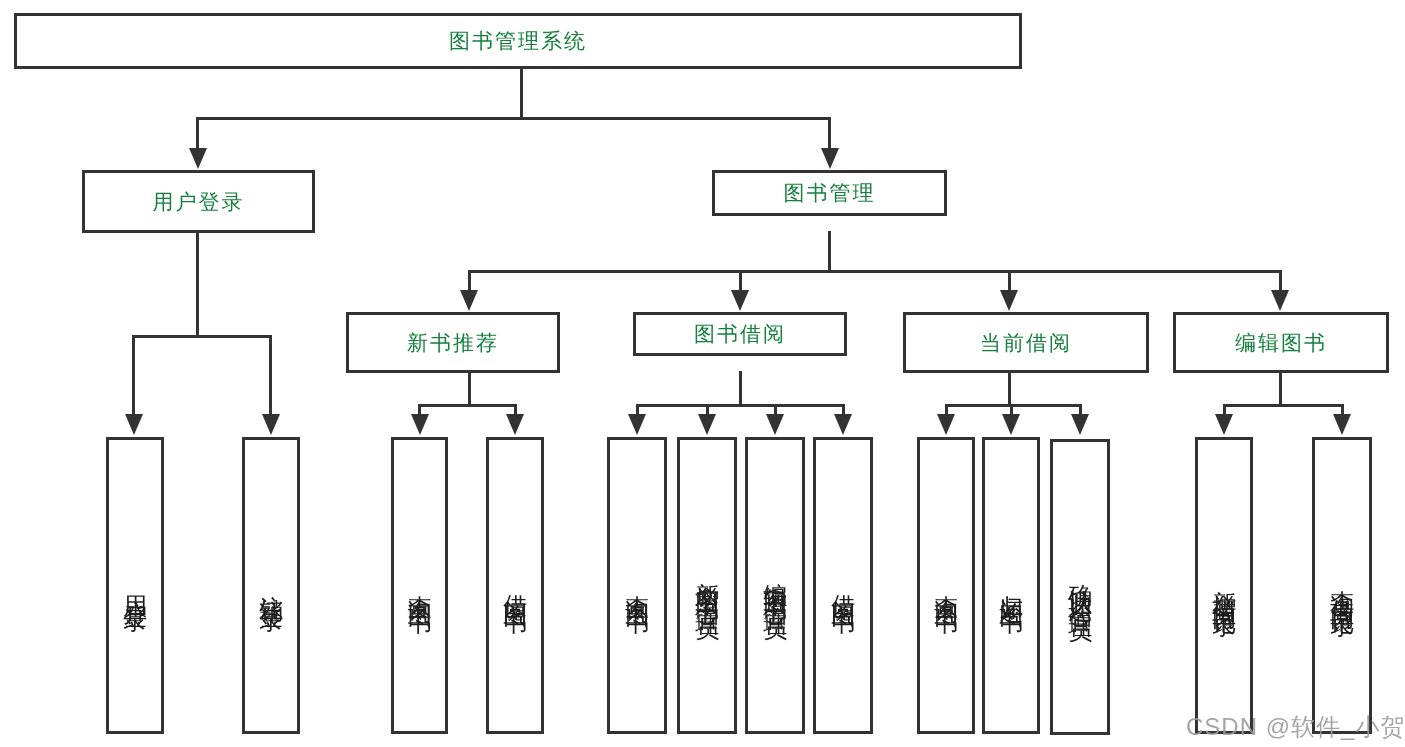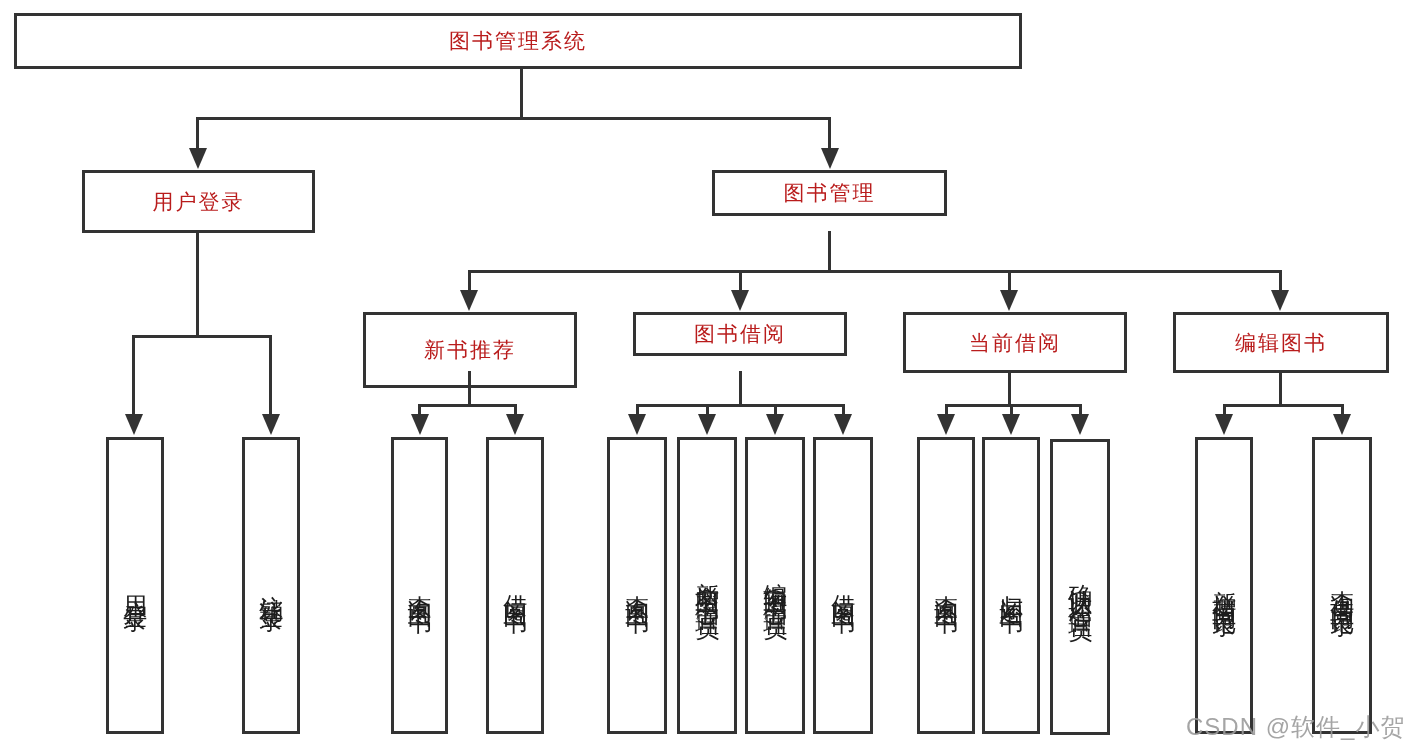--- a/index.html
+++ b/index.html
@@ -9,21 +9,21 @@
   }
   
   .v{position:absolute;width:3px;background:#333333;}
   .h{position:absolute;height:3px;background:#333333;}
   .ar{position:absolute;width:0;height:0;
       border-left:9px solid transparent;border-right:9px solid transparent;
       border-top:21px solid #333333;}
   
   .box{position:absolute;background:#ffffff;border:3px solid #333333;box-sizing:border-box;
        display:flex;align-items:center;justify-content:center;}
-  .hbox span{font-size:21px;letter-spacing:2px;white-space:nowrap;color:#b91c1c;}
+  .hbox span{font-size:21px;letter-spacing:2px;white-space:nowrap;color:#15803d;}
   .vbox span{writing-mode:vertical-rl;font-size:24px;letter-spacing:5px;line-height:1.1;color:#1d1d1d;}
   
   #watermark{position:absolute;left:1186px;top:711px;font-size:24px;color:#9c9c9c;
              opacity:.9;white-space:nowrap;z-index:5;letter-spacing:1px;}
 </style>
 </head>
 <body>
 
 <div id="canvas">
 
@@ -63,27 +63,27 @@
   <div class="h" style="left:468px;top:270px;width:813px"></div>
   <div class="v" style="left:468px;top:270px;height:23px"></div>
   <div class="ar" style="left:460px;top:290px"></div>
   <div class="v" style="left:739px;top:270px;height:23px"></div>
   <div class="ar" style="left:731px;top:290px"></div>
   <div class="v" style="left:1008px;top:270px;height:23px"></div>
   <div class="ar" style="left:1000px;top:290px"></div>
   <div class="v" style="left:1279px;top:270px;height:23px"></div>
   <div class="ar" style="left:1271px;top:290px"></div>
 
-  <div class="box hbox" style="left:363px;top:312px;width:214px;height:76px">
+  <div class="box hbox" style="left:346px;top:312px;width:214px;height:61px">
     <span>新书推荐</span>
   </div>
   <div class="box hbox" style="left:633px;top:312px;width:214px;height:44px">
     <span>图书借阅</span>
   </div>
-  <div class="box hbox" style="left:903px;top:312px;width:224px;height:61px">
+  <div class="box hbox" style="left:903px;top:312px;width:246px;height:61px">
     <span>当前借阅</span>
   </div>
   <div class="box hbox" style="left:1173px;top:312px;width:216px;height:61px">
     <span>编辑图书</span>
   </div>
 
   <div class="v" style="left:468px;top:371px;height:35px"></div>
   <div class="h" style="left:418px;top:404px;width:99px"></div>
   <div class="v" style="left:418px;top:404px;height:13px"></div>
   <div class="ar" style="left:411px;top:414px"></div>

